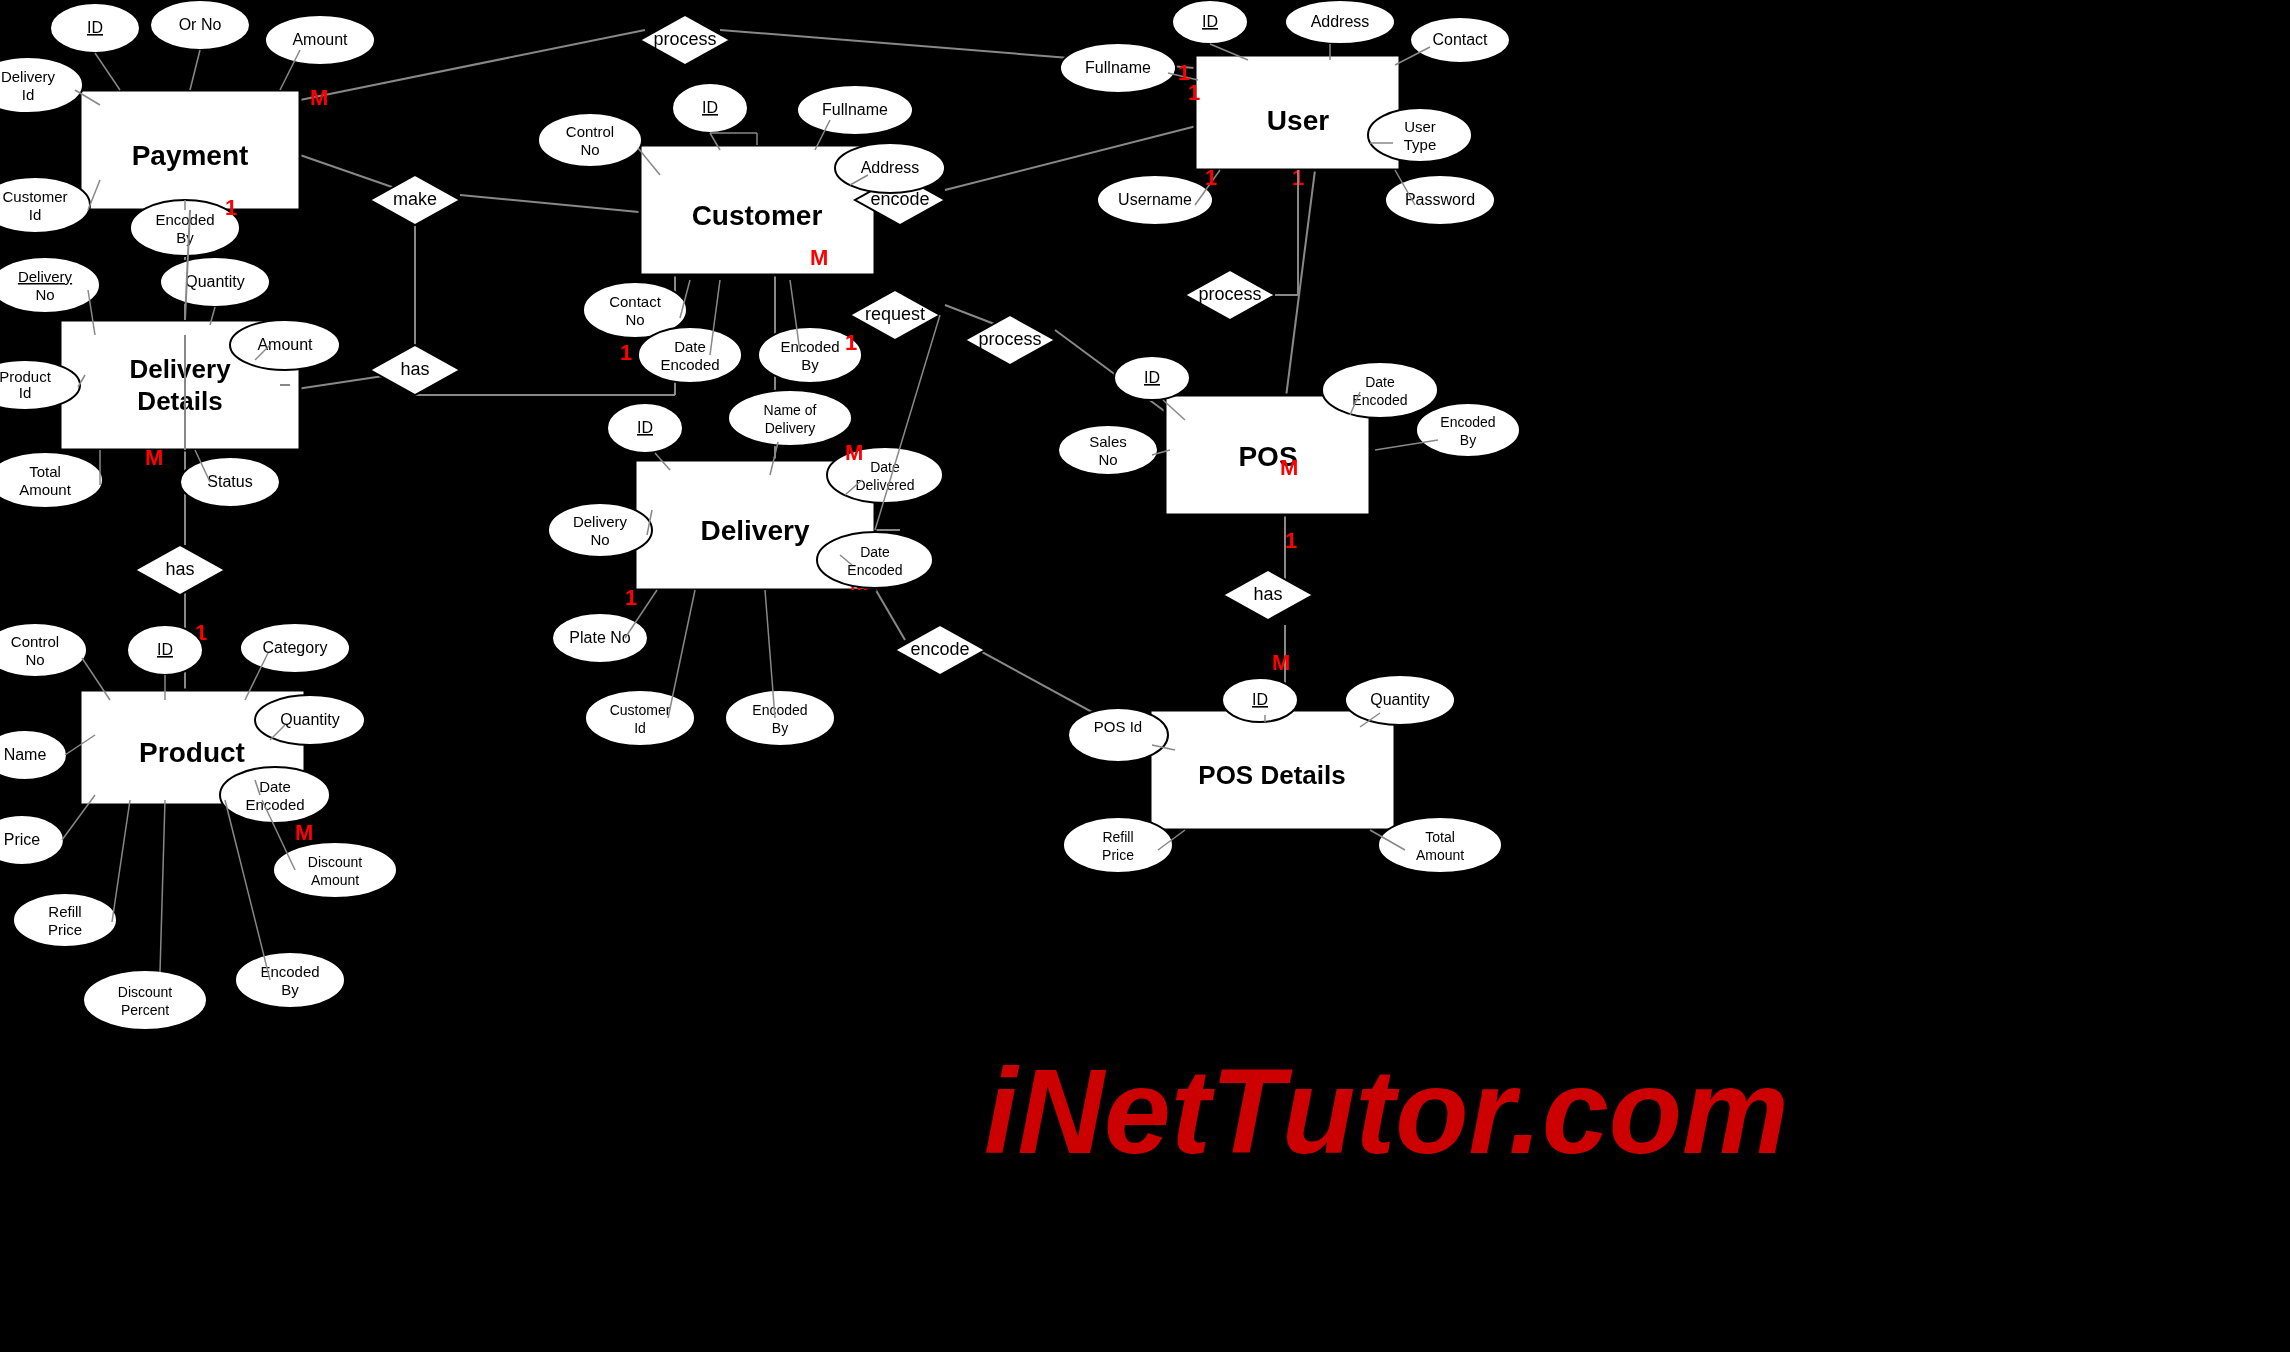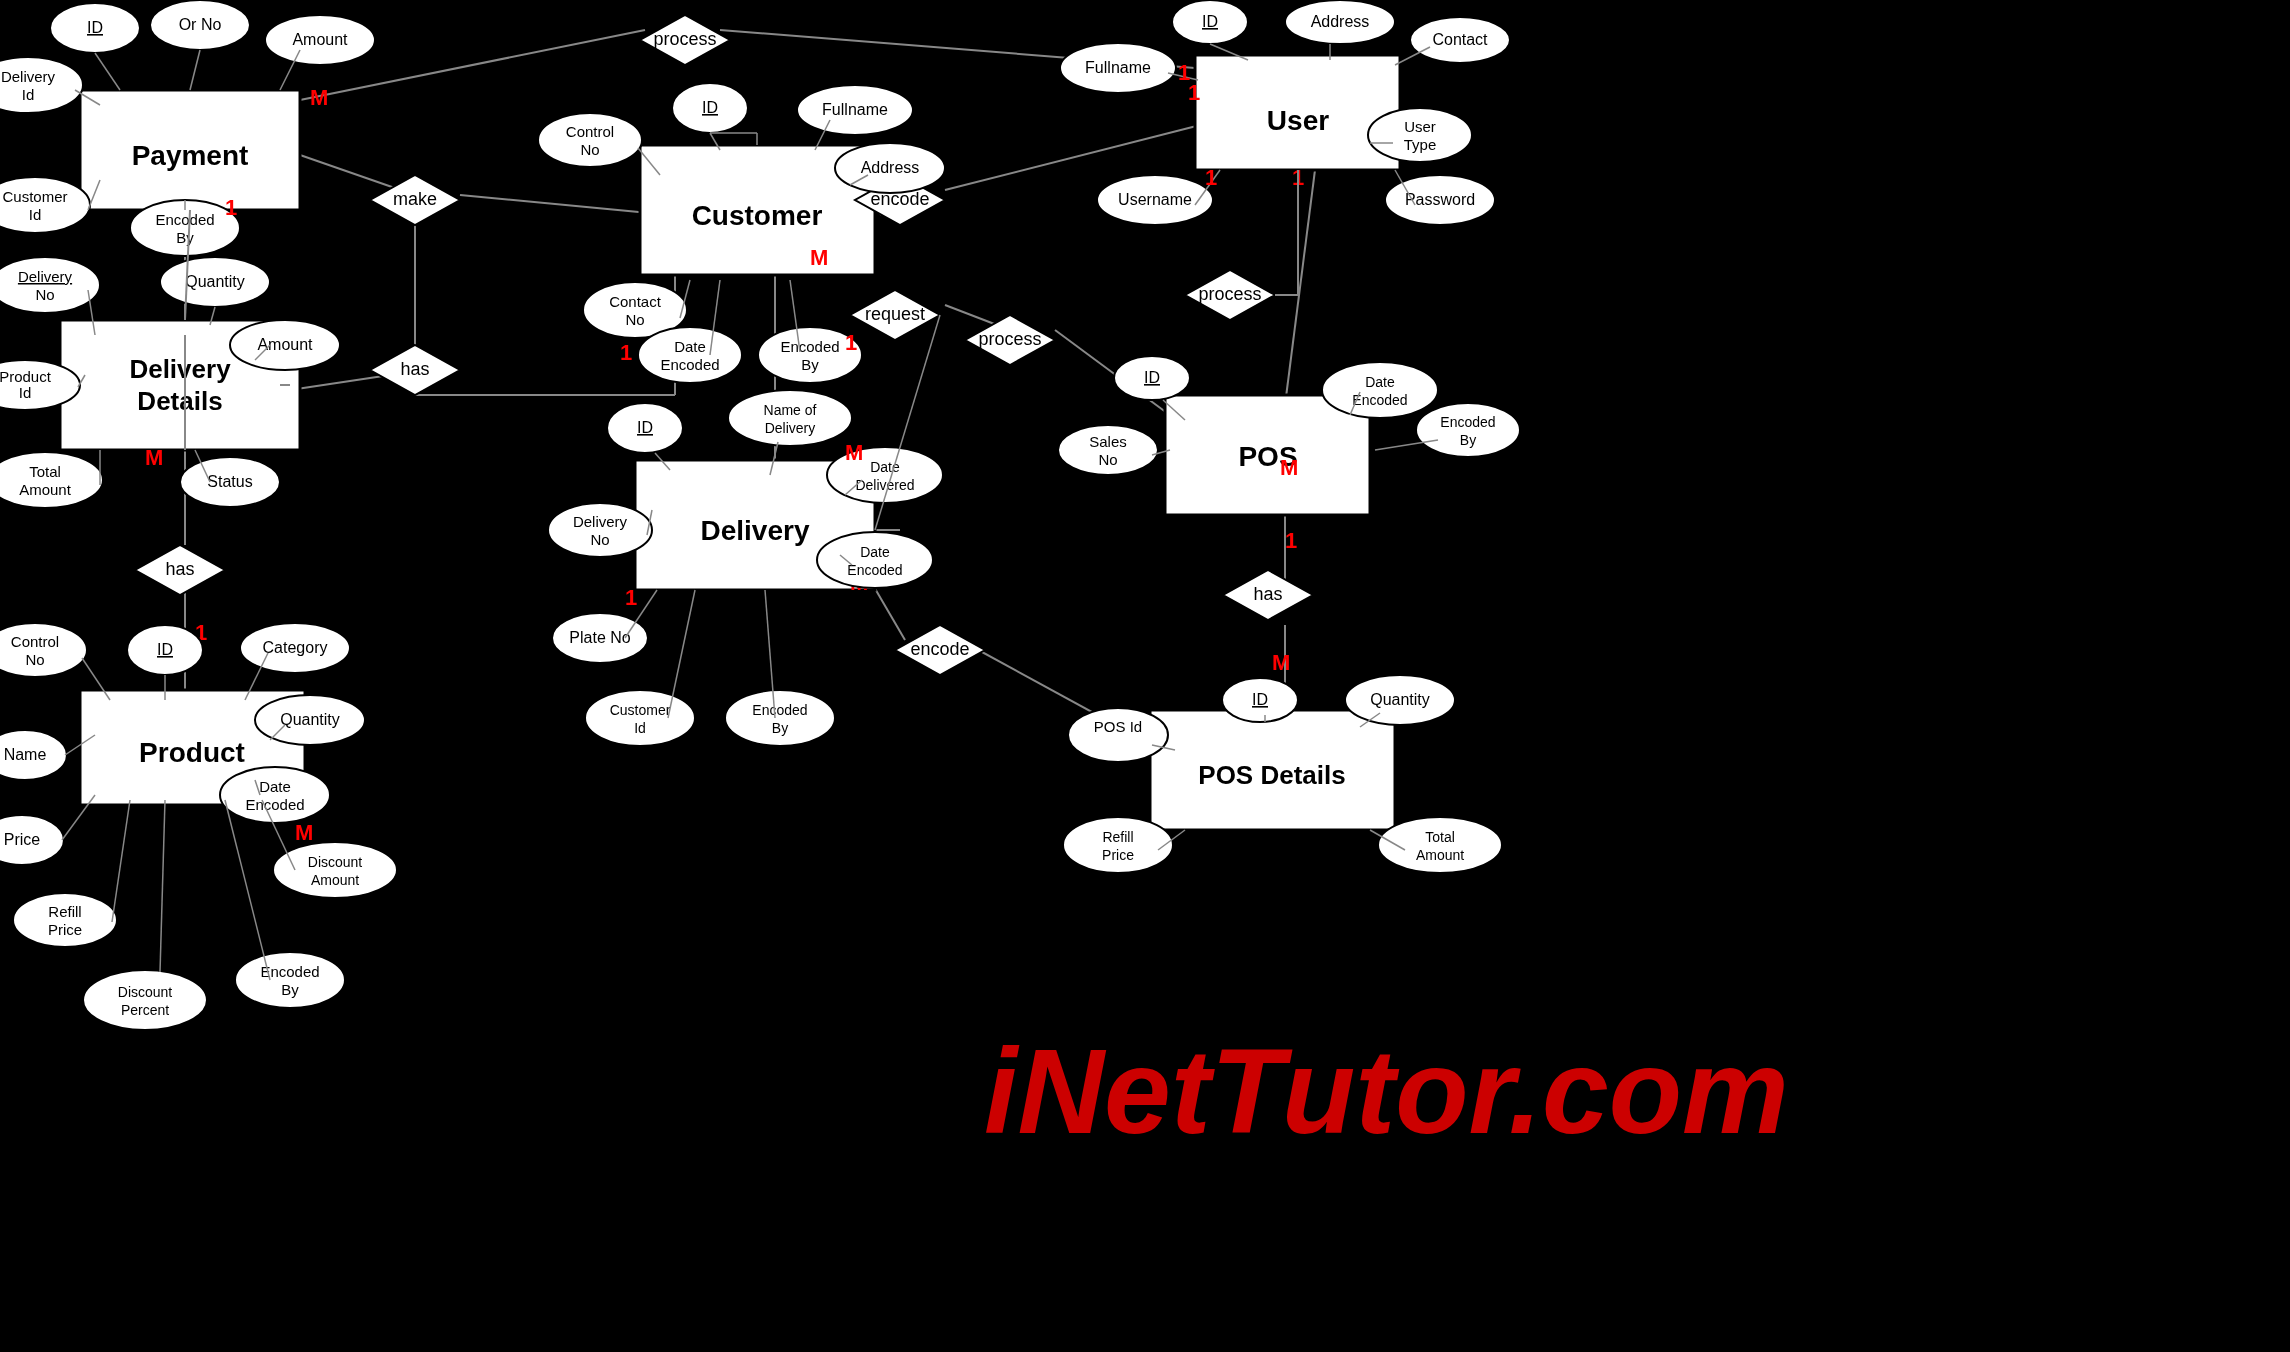--- a/index.html
+++ b/index.html
@@ -16,21 +16,21 @@
     #diagram-svg {
       position: absolute;
       top: 0; left: 0;
       width: 2290px;
       height: 1352px;
     }
 
     
     .watermark {
       position: absolute;
-      bottom: 192px;
+      bottom: 172px;
       left: 50%;
       transform: translateX(-20%);
       font-size: 120px;
       font-weight: 900;
       font-style: italic;
       color: #cc0000;
       text-shadow: 3px 3px 6px #000;
       pointer-events: none;
       z-index: 10;
       white-space: nowrap;

